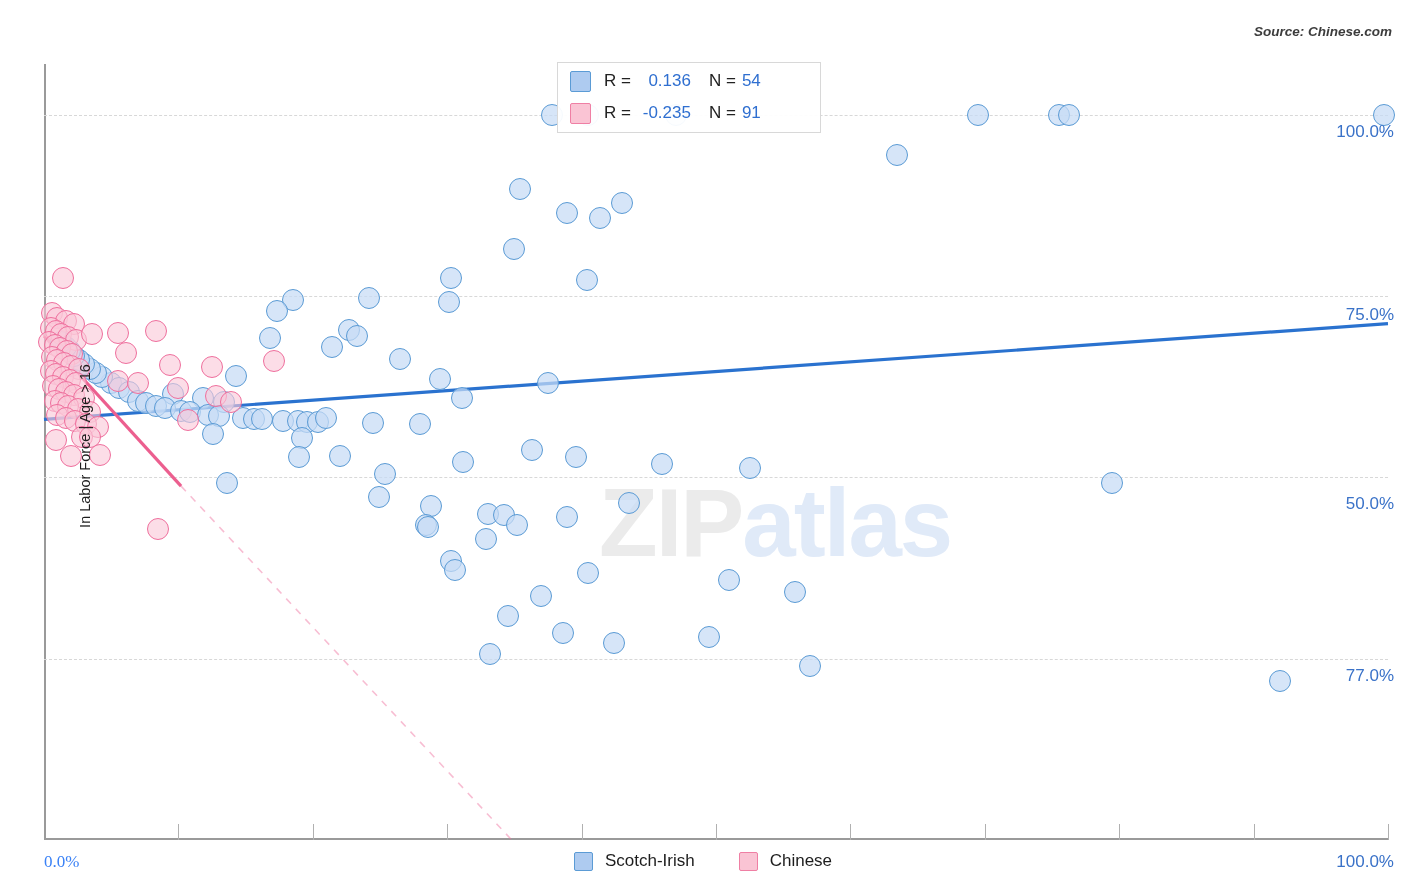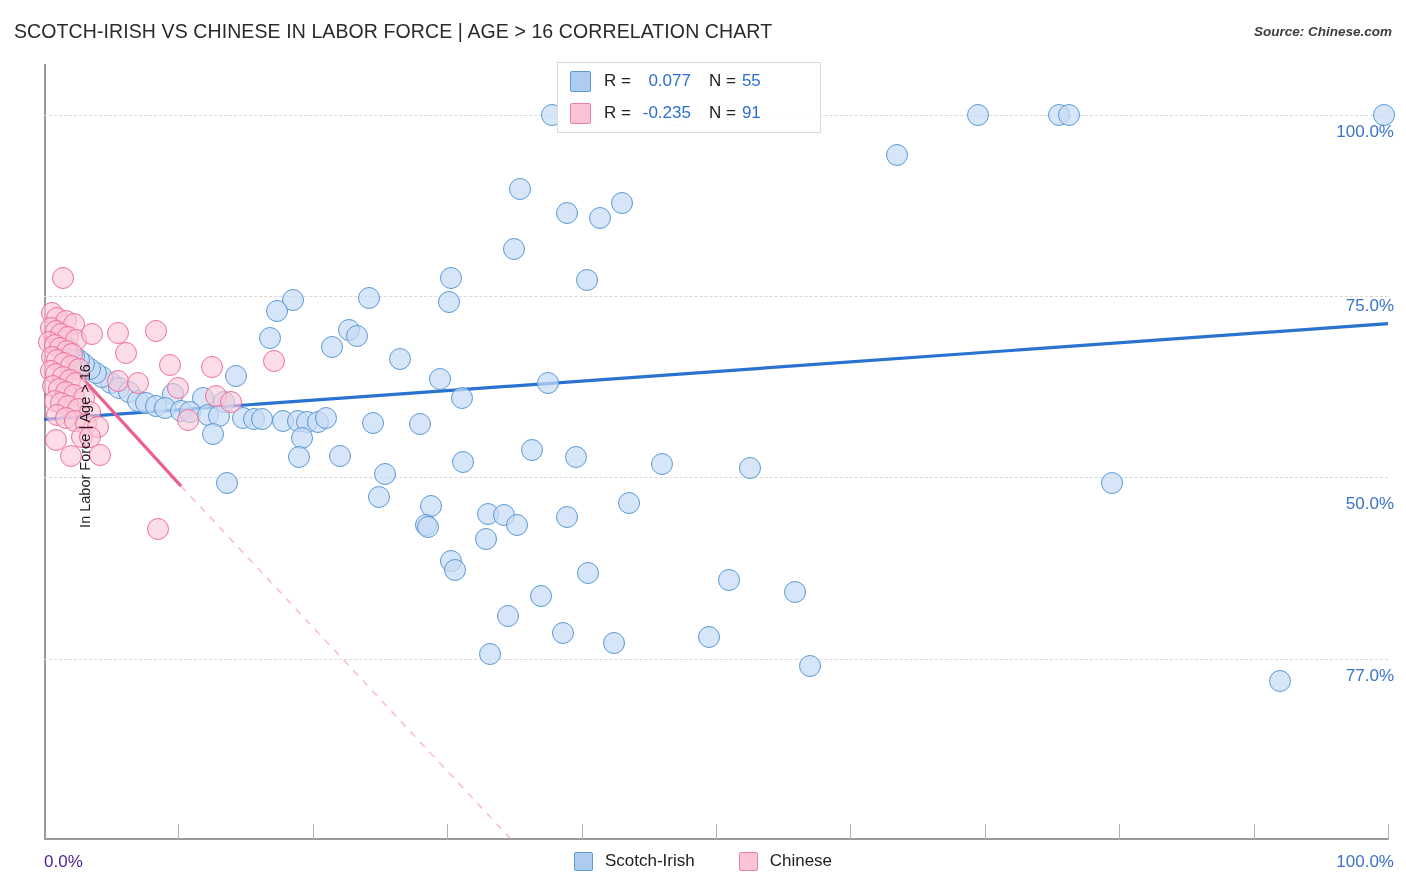--- a/index.html
+++ b/index.html
@@ -57,21 +57,21 @@
   #watermark .wm-atlas { color: #e0eaf8; }
 
   
   .ylabel-right {
     position: absolute; right: 12px;
     font-size: 17px; color: #3a72c8;
     text-align: right; white-space: nowrap;
   }
   #x-axis-min {
     position: absolute; left: 44px; top: 852px;
-    font-size: 17px; color: #4c1d95;
+    font-size: 17px; color: #3b82f6; font-family: Liberation Serif, serif;
   }
   #x-axis-max {
     position: absolute; right: 12px; top: 852px;
     font-size: 17px; color: #3a72c8;
   }
   #y-axis-title {
     position: absolute; left: 3px; top: 50%;
     transform: translateY(-50%) rotate(-90deg);
     transform-origin: center;
     font-size: 14.5px; color: #1d1d1d; white-space: nowrap;
@@ -120,21 +120,20 @@
     transform: translate(-50%, -50%);
   }
   .pt-blue { background: rgba(198,219,245,0.72); border: 1px solid #5b9bd5; }
   .pt-pink { background: rgba(250,200,216,0.62); border: 1px solid #ef6f9d; }
 </style>
 </head>
 <body>
 
 <div id="root">
 
-  <div id="chart-title">SCOTCH-IRISH VS CHINESE IN LABOR FORCE | AGE &gt; 16 CORRELATION CHART</div>
   <div id="source-label">Source: Chinese.com</div>
 
   <div id="axis-left"></div>
   <div id="axis-bottom"></div>
 
   <div id="plot">
     <div id="gridlines">
         <div class="gridline" style="top: 594.692px;"></div>
         <div class="gridline" style="top: 413.383px;"></div>
         <div class="gridline" style="top: 232.075px;"></div>
@@ -145,20 +144,23 @@
         <div class="xtick" style="left: 268.8px;"></div>
         <div class="xtick" style="left: 403.2px;"></div>
         <div class="xtick" style="left: 537.6px;"></div>
         <div class="xtick" style="left: 672px;"></div>
         <div class="xtick" style="left: 806.4px;"></div>
         <div class="xtick" style="left: 940.8px;"></div>
         <div class="xtick" style="left: 1075.2px;"></div>
         <div class="xtick" style="left: 1209.6px;"></div>
         <div class="xtick" style="left: 1344px;"></div>
       </div>
+    <div id="watermark">
+      <span class="wm-zip">ZIP</span><span class="wm-atlas">atlas</span>
+    </div>
     <svg id="trendlines" width="1344" height="776" viewBox="0 0 1344 776" style="position:absolute;left:0;top:0;overflow:visible">
         <line x1="0" y1="355.36448598130846" x2="1344" y2="259.6336448598131" stroke="#2a72cf" stroke-width="3.2"></line>
         <line x1="137.088" y1="422.08598130841125" x2="467.712" y2="776" stroke="#ef6f9d" stroke-width="1.6" stroke-dasharray="7 7" opacity="0.45"></line>
         <line x1="0" y1="271.9626168224299" x2="137.088" y2="422.08598130841125" stroke="#ec5f8f" stroke-width="3.2"></line>
       </svg>
     <div id="points-layer">
         <div class="pt pt-blue" style="width: 22px; height: 22px; left: 508.032px; top: 50.7664px;"></div>
         <div class="pt pt-blue" style="width: 22px; height: 22px; left: 544.32px; top: 50.7664px;"></div>
         <div class="pt pt-blue" style="width: 22px; height: 22px; left: 631.68px; top: 50.7664px;"></div>
         <div class="pt pt-blue" style="width: 22px; height: 22px; left: 934.08px; top: 50.7664px;"></div>
@@ -311,36 +313,36 @@
         <div class="pt pt-pink" style="width: 22px; height: 22px; left: 12.096px; top: 375.671px;"></div>
         <div class="pt pt-pink" style="width: 22px; height: 22px; left: 45.696px; top: 373.495px;"></div>
         <div class="pt pt-pink" style="width: 22px; height: 22px; left: 26.88px; top: 392.351px;"></div>
         <div class="pt pt-pink" style="width: 22px; height: 22px; left: 56.448px; top: 390.901px;"></div>
         <div class="pt pt-pink" style="width: 22px; height: 22px; left: 114.24px; top: 464.875px;"></div>
       </div>
   </div>
 
   <div id="y-tick-labels">
       <div class="ylabel-right" style="top: 121.766px;">100.0%</div>
-      <div class="ylabel-right" style="top: 296px;">75.0%</div>
+      <div class="ylabel-right" style="top: 305px;">75.0%</div>
       <div class="ylabel-right" style="top: 494px;">50.0%</div>
       <div class="ylabel-right" style="top: 665.692px;">77.0%</div>
     </div>
 
   <div id="x-axis-min">0.0%</div>
   <div id="x-axis-max">100.0%</div>
   <div id="y-axis-title">In Labor Force | Age &gt; 16</div>
 
   <div id="stats-box">
     <div class="stats-row">
       <span class="swatch sw-blue"></span>
       <span class="stats-r-label">R =</span>
-      <span class="stats-r-val">0.077</span>
+      <span class="stats-r-val">0.136</span>
       <span class="stats-n-label">N =</span>
-      <span class="stats-n-val">55</span>
+      <span class="stats-n-val">54</span>
     </div>
     <div class="stats-row">
       <span class="swatch sw-pink"></span>
       <span class="stats-r-label">R =</span>
       <span class="stats-r-val">-0.235</span>
       <span class="stats-n-label">N =</span>
       <span class="stats-n-val">91</span>
     </div>
   </div>
 

